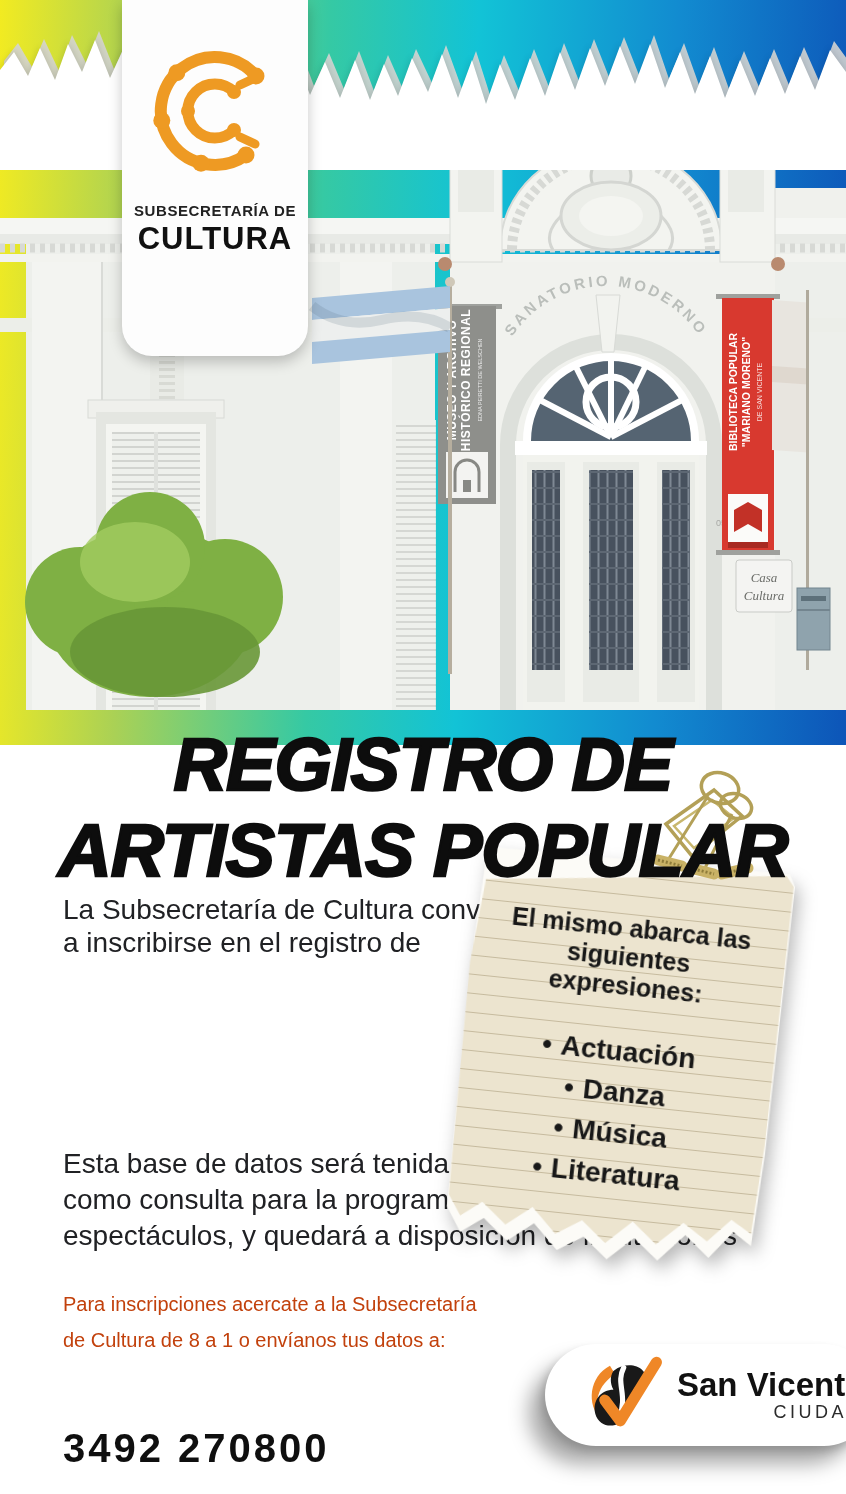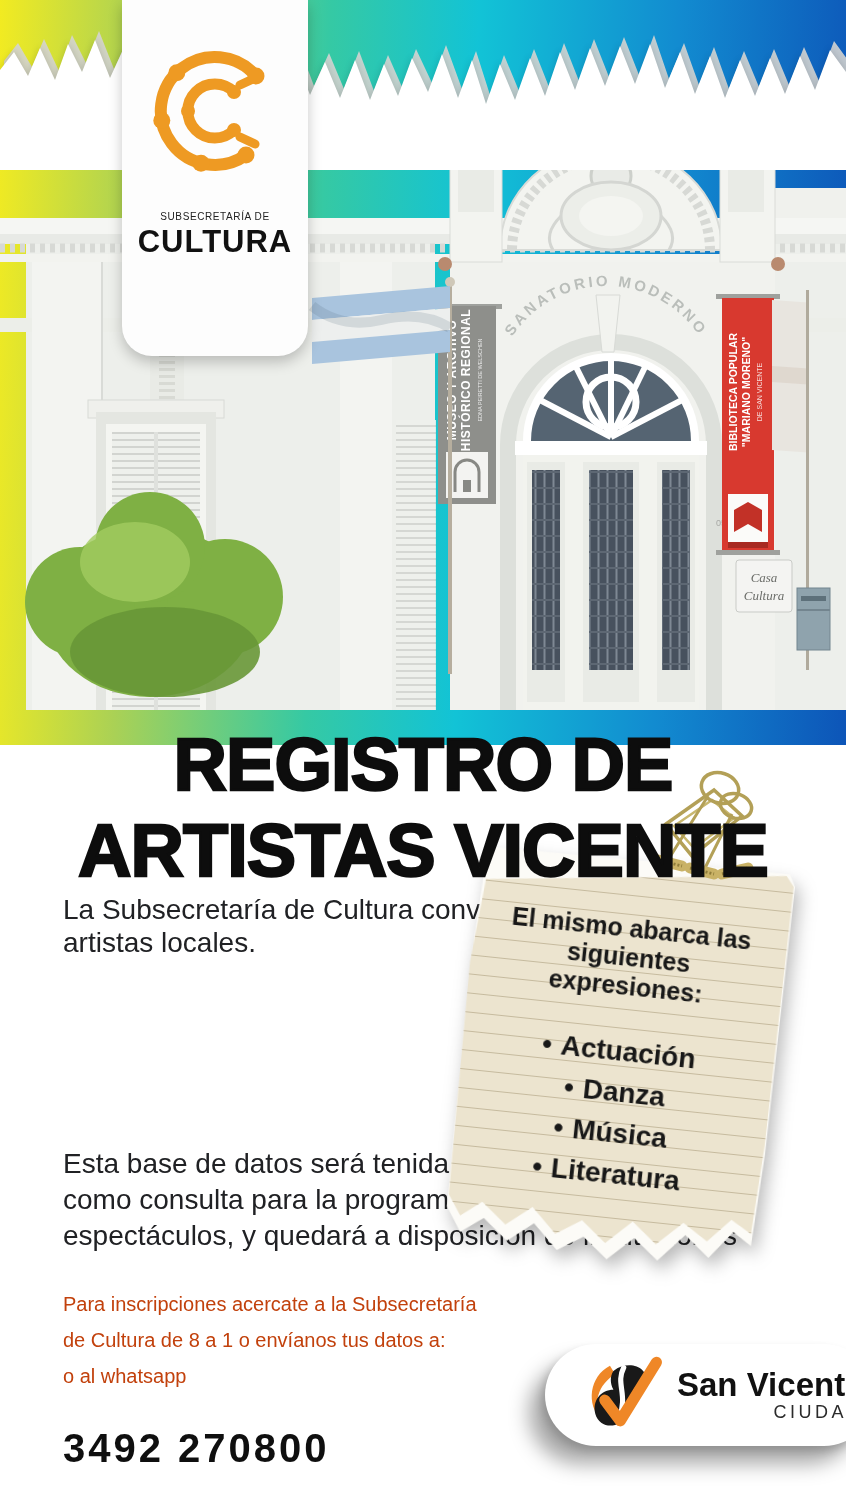--- a/index.html
+++ b/index.html
@@ -8,25 +8,25 @@
   
   .photo{position:absolute;top:0;left:0;width:846px;height:745px;
          background:linear-gradient(92deg,#f2eb21 0%,#aad155 16%,#35c9a4 38%,#12c3d6 55%,#128bd0 78%,#0d55b8 100%);}
   .photo svg{position:absolute;top:0;left:0;}
   .torn{position:absolute;top:575px;left:0;}
   
   .badge{position:absolute;top:0;left:122px;width:186px;height:356px;background:#fdfdfd;
          border-radius:0 0 30px 30px;box-shadow:0 6px 14px rgba(0,0,0,.22);
          display:flex;flex-direction:column;align-items:center;z-index:3;}
   .badge .clogo{margin-top:36px;}
-  .badge .dept{margin-top:25px;font-size:10px;letter-spacing:.6px;font-weight:normal;color:#222;}
+  .badge .dept{margin-top:16px;font-size:15px;letter-spacing:.6px;font-weight:bold;color:#222;}
   .badge .org{margin-top:2px;font-size:31px;font-weight:bold;letter-spacing:1px;color:#111;}
   
   .title{position:absolute;top:722px;left:0;width:846px;text-align:center;z-index:5;
-         font-weight:bold;font-size:74px;line-height:86px;letter-spacing:-1px;color:#0d0d0d;
+         font-weight:bold;font-size:74px;line-height:86px;letter-spacing:-1px;color:#0d0d0d;font-style:italic;
          -webkit-text-stroke:2.4px #0d0d0d;}
   
   .intro{position:absolute;top:893px;left:63px;font-size:28px;line-height:33px;color:#202124;z-index:2;}
   .details{position:absolute;top:1146px;left:63px;font-size:28px;line-height:36px;color:#202124;z-index:2;}
   .contact{position:absolute;top:1286px;left:63px;font-size:20px;line-height:36px;font-weight:normal;color:#c2410c;z-index:6;}
   .phone{position:absolute;top:1426px;left:63px;font-size:40px;font-weight:bold;letter-spacing:3px;color:#0f0f0f;z-index:6;text-align:center;}
   
   .note-wrap{position:absolute;top:842px;left:482px;width:316px;height:402px;
              transform:rotate(6deg);transform-origin:top left;z-index:4;
              filter:drop-shadow(5px 9px 9px rgba(0,0,0,.28));}
@@ -257,38 +257,37 @@
     </g>
     <g stroke="#8f7c3a" stroke-width="3" stroke-dasharray="2 2" fill="none">
       <path d="M10,98 L34,104"></path>
         <path d="M42,106 L66,112"></path>
         <path d="M74,112 L100,106"></path>
     </g>
   </svg>
 
   <div class="title">
     <div>REGISTRO DE</div>
-    <div>ARTISTAS VICENTE</div>
+    <div>ARTISTAS POPULAR</div>
   </div>
 
   <div class="intro">
     <div>La Subsecretaría de Cultura convoca</div>
-    <div>artistas locales.</div>
+    <div>a inscribirse en el registro de</div>
   </div>
 
   <div class="details">
     <div>Esta base de datos será tenida en cuenta</div>
     <div>como consulta para la programación de eventos y</div>
     <div>espectáculos, y quedará a disposición de instituciones</div>
   </div>
 
   <div class="contact">
     <div>Para inscripciones acercate a la Subsecretaría</div>
     <div>de Cultura de 8 a 1 o envíanos tus datos a:</div>
-    <div>o al whatsapp</div>
   </div>
 
   <div class="phone">3492 270800</div>
 
   <div class="pill">
     <svg width="86" height="86" viewBox="0 0 100 100">
       <path d="M36,16 C12,28 8,62 26,78 C16,60 22,38 42,26 Z" fill="#EF8727"></path>
       <path d="M40,22 C58,8 82,18 78,36 C70,34 64,40 61,50 L54,72 C49,90 24,90 19,72 C15,56 26,44 40,44 C36,36 36,28 40,22 Z" fill="#191919"></path>
       <path d="M52,18 C42,38 58,48 46,80" stroke="#ffffff" stroke-width="6" fill="none" stroke-linecap="round"></path>
       <path d="M30,56 L48,80 L90,12" stroke="#EF8727" stroke-width="13" fill="none" stroke-linecap="round" stroke-linejoin="round"></path>

